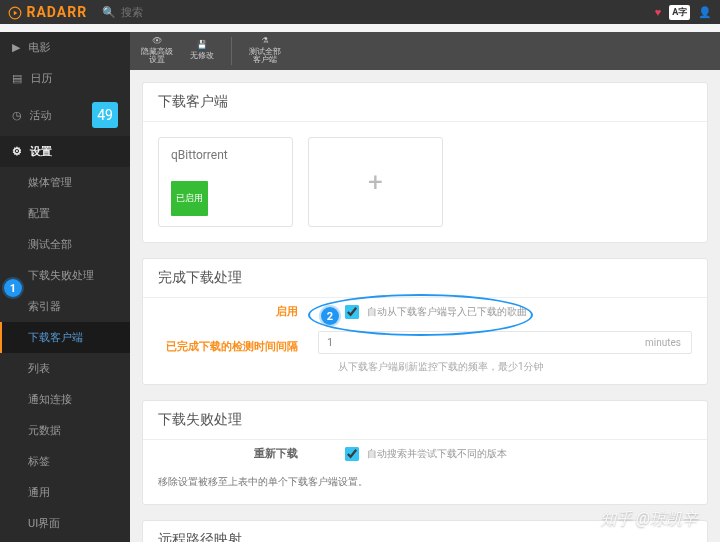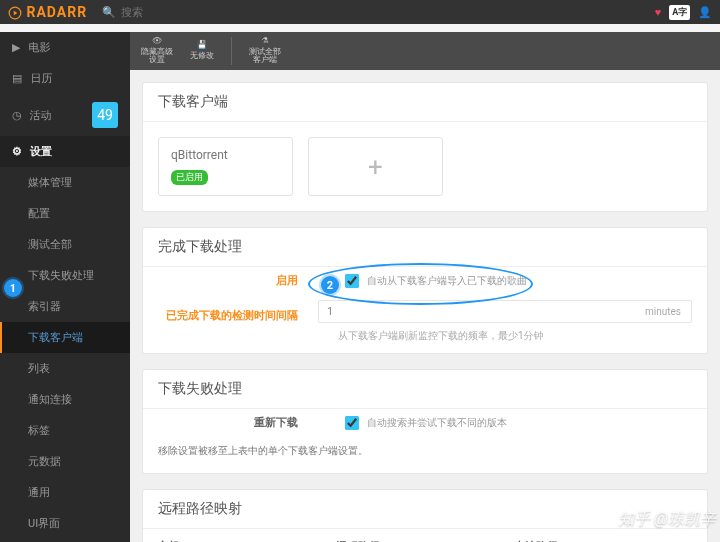--- a/index.html
+++ b/index.html
@@ -20,36 +20,36 @@
 .spacer { flex:1; }
 .badge-blue { background:#35c5f4; color:#fff; padding:5px 5px; border-radius:3px; font-size:14px; }
 .toolbar { position:absolute; left:130px; top:32px; right:0; height:38px; background:#4a4a4a; display:flex; align-items:center; padding-left:5px; color:#ccc; font-size:8px; gap:5px; }
 .tb-btn { display:flex; flex-direction:column; align-items:center; padding:3px 6px; cursor:pointer; gap:2px; line-height:1.1; text-align:center; }
 .tb-sep { width:1px; height:28px; background:#666; margin:0 6px; }
 .content { position:absolute; left:130px; top:70px; right:0; bottom:0; background:#f0f0f0; overflow-y:auto; padding:0; }
 .panel { background:#fff; margin:0 12px 15px 12px; border:1px solid #e5e5e5; border-radius:3px; }
 .panel-title { padding:10px 15px; font-size:14px; color:#555; border-bottom:1px solid #eee; }
 .panel-body { padding:15px; display:flex; gap:15px; }
 .client-card { border:1px solid #e3e3e3; border-radius:3px; width:135px; padding:10px 12px; font-size:12px; color:#777; }
-.enabled-tag { display:inline-block; background:#37bc36; color:#fff; font-size:9px; padding:1px 5px; border-radius:6px; margin-top:8px; }
+.enabled-tag { display:inline-block; background:#37bc36; color:#fff; font-size:9px; padding:11px 5px; border-radius:1px; margin-top:19px; }
 .add-card { border:1px solid #e3e3e3; border-radius:3px; width:135px; display:flex; align-items:center; justify-content:center; font-size:26px; color:#bbb; cursor:pointer; }
 .form-row { display:flex; align-items:flex-end; padding:6px 15px; font-size:11px; }
 .form-label { width:160px; text-align:right; padding-right:20px; color:#666; font-weight:bold; }
 .form-label.orange { color:#fc8f1b; }
 .form-ctrl { flex:1; display:flex; align-items:center; gap:8px;padding-left:27px; }
 .checkbox { width:14px; height:14px; accent-color:#35c5f4; }
 .input-text { flex:1; border:1px solid #ddd; padding:4px 8px; font-size:11px; color:#888; border-radius:2px; }
 .hint { color:#bbb; font-size:9px; }
 .hint-row { padding-left:195px; color:#aaa; font-size:10px; margin-bottom:10px; }
 .note { color:#777; font-size:10px; padding:8px 15px 15px 15px; }
 .table-head { display:flex; padding:10px 15px; font-size:11px; color:#555; font-weight:bold; border-bottom:1px solid #eee; }
 .table-head div { flex:1; }
 .marker { position:absolute; width:18px; height:18px; border-radius:50%; background:#2196f3; color:#fff; font-size:11px; font-weight:bold; display:flex; align-items:center; justify-content:center; z-index:10; box-shadow:0 0 0 2px rgba(33,150,243,.3); }
 .circle-annot { position:absolute; border:2px solid #2196f3; border-radius:50%; z-index:9; pointer-events:none; }
-.watermark { position:absolute; right:4px; bottom:12px; color:rgba(255,255,255,.85); font-size:16px; font-weight:500; text-shadow:0 1px 2px rgba(0,0,0,.3); font-style:italic; }
+.watermark { position:absolute; right:22px; bottom:12px; color:rgba(255,255,255,.85); font-size:16px; font-weight:500; text-shadow:0 1px 2px rgba(0,0,0,.3); font-style:italic; }
 .first-panel { margin-top:12px; }
 .unit-label { padding:0 10px; color:#aaa; font-size:10px; }
 ::-webkit-scrollbar { width:6px; } ::-webkit-scrollbar-thumb { background:#ccc; }
 </style>
 </head>
 <body>
 
 <div class="topbar">
   <span class="logo">
     <svg width="14" height="14" viewBox="0 0 24 24">
@@ -106,24 +106,24 @@
     <div class="sidebar-item child active">
       <span>下载客户端</span>
     </div>
     <div class="sidebar-item child">
       <span>列表</span>
     </div>
     <div class="sidebar-item child">
       <span>通知连接</span>
     </div>
     <div class="sidebar-item child">
+      <span>元数据</span>
+    </div>
+    <div class="sidebar-item child">
       <span>标签</span>
-    </div>
-    <div class="sidebar-item child">
-      <span>元数据</span>
     </div>
     <div class="sidebar-item child">
       <span>通用</span>
     </div>
     <div class="sidebar-item child">
       <span>UI界面</span>
     </div>
     <div class="sidebar-item">
       <span>▭</span>
       <span>系统</span>

